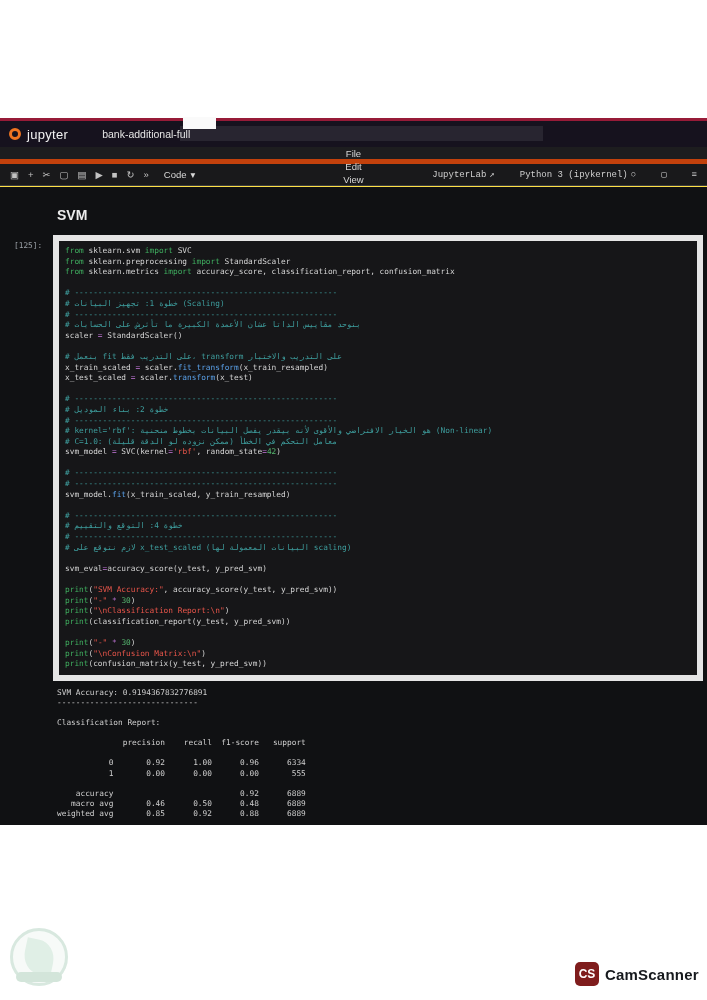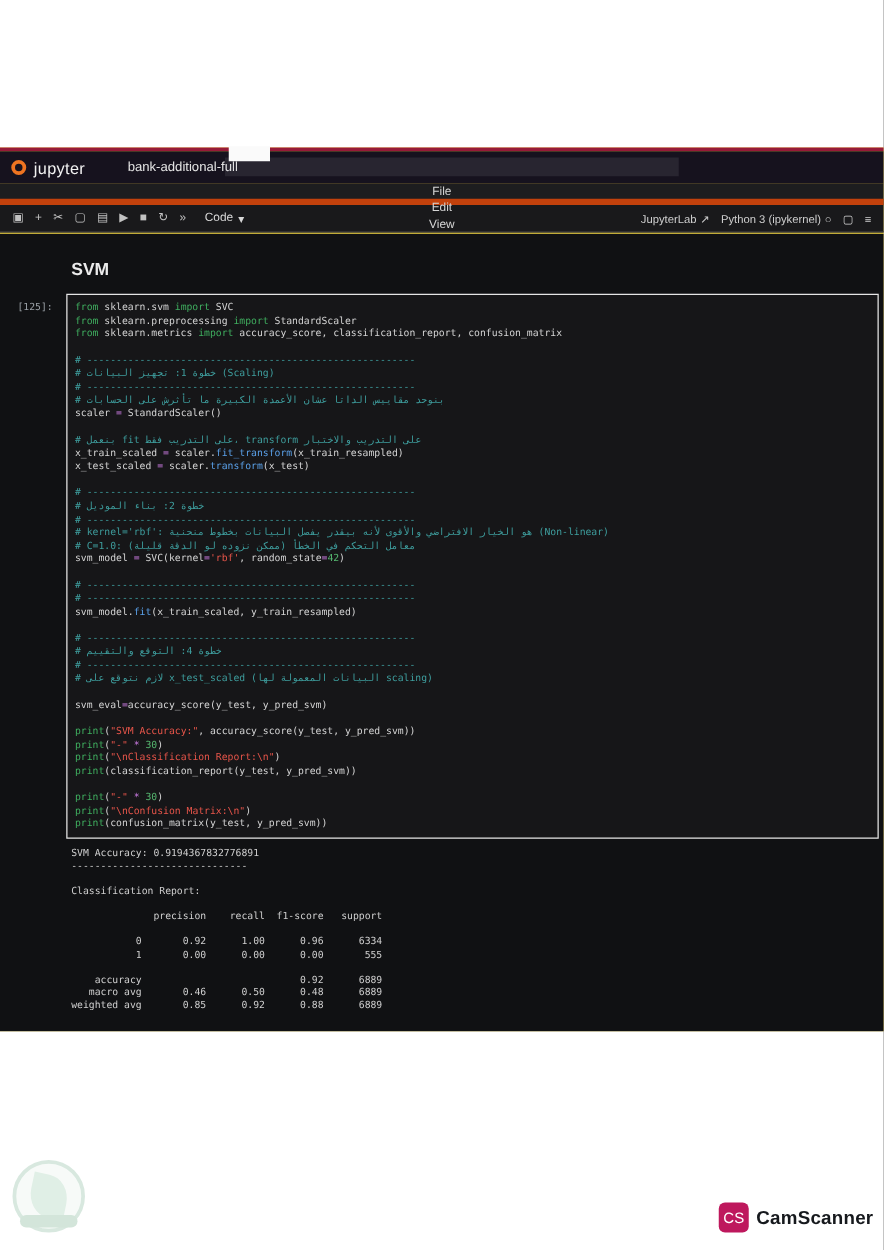--- a/index.html
+++ b/index.html
@@ -20,30 +20,30 @@
   .pylogo .pb { height:50%; background:#ffd43b; border-radius:0 0 3px 3px; }
 
   .menubar { height:17px; background:#1d1d1f; border-bottom:5px solid #c2410c; display:flex; align-items:center; padding:0 6px;flex-direction:column; }
   .mitem { color:#d6d6d6; font-size:9.5px; padding:1px 6px; cursor:default; }
   .mitem.active { background:#3d3d40; outline:1px solid #8a8a8a; }
   .trusted { margin-left:auto; color:#e0e0e0; font-size:9.5px; padding-right:4px; }
 
   .toolbar { height:22px; background:#19191b; border-bottom:1px solid #3a3a3c; display:flex; align-items:center; padding:0 10px; gap:9px; }
   .tbi { color:#c2c2c2; font-size:9.5px; line-height:1; cursor:default; }
   .celltype { color:#d8d8d8; font-size:9.5px; display:flex; gap:4px; align-items:center; margin-left:6px; }
-  .tb-right { margin-left:auto; display:flex; align-items:center; gap:9px; color:#cfcfcf; font-size:9px; }
+  .tb-right { margin-left:auto; display:flex; align-items:center; gap:25px; color:#cfcfcf; font-size:9px;font-family:Liberation Mono, monospace; }
   .tb-right .grp { display:flex; align-items:center; gap:3px; }
 
   .content { position:absolute; top:66px; left:0; right:0; bottom:0; background:#101113; overflow:hidden; }
   .heading { margin:20px 0 0 57px; font-size:14px; font-weight:bold; color:#ececec; }
 
   .cellrow { display:flex; margin-top:12px; align-items:flex-start;border-radius:30px; }
   .prompt { width:53px; flex:0 0 auto; padding:6px 0 0 14px;
             font-family:"DejaVu Sans Mono","DejaVu Sans",monospace; font-size:7.8px; color:#9aa0a6; }
-  .cellbox { flex:1; margin-right:4px; border:1px solid #e5e5e5; background:#161618; padding:5px 6px; }
+  .cellbox { flex:1; margin-right:4px; border:6px solid #e5e5e5; background:#161618; padding:5px 6px; }
 
   .cl { white-space:pre; font-family:"DejaVu Sans Mono","DejaVu Sans",monospace;
         font-size:7.8px; line-height:10.6px; color:#d4d4d4; }
   .tk-p { color:#d4d4d4; }
   .tk-k { color:#3fae5f; }
   .tk-s { color:#e8554a; }
   .tk-n { color:#56b870; }
   .tk-o { color:#c678dd; }
   .tk-f { color:#5aa0e8; }
   .tk-c { color:#3e9e9e; }
@@ -52,22 +52,22 @@
             font-family:"DejaVu Sans Mono","DejaVu Sans",monospace;
             font-size:7.8px; line-height:10.1px; color:#cfcfcf; }
 
   
   .watermark { position:absolute; left:8px; top:928px; width:62px; height:66px; opacity:.45; }
   .wm-ring { position:absolute; left:2px; top:0; width:58px; height:58px; border:3px solid #a9cdb9; border-radius:50%; background:#eef6f1; }
   .wm-leaf { position:absolute; left:16px; top:12px; width:30px; height:34px; background:#bcdcc9; border-radius:0 60% 0 60%; transform:rotate(12deg); }
   .wm-band { position:absolute; left:8px; top:44px; width:46px; height:10px; background:#9fc6ae; border-radius:5px; }
 
   .cambrand { position:absolute; left:575px; top:962px; display:flex; align-items:center; gap:6px; }
-  .csbox { width:24px; height:24px; background:#be185d; border-radius:5px; color:#ffffff;
-           font-weight:normal; font-size:12px; display:flex; align-items:center; justify-content:center; }
+  .csbox { width:24px; height:24px; background:#7f1d1d; border-radius:5px; color:#ffffff;
+           font-weight:bold; font-size:12px; display:flex; align-items:center; justify-content:center; }
   .csname { font-size:15px; font-weight:bold; color:#16191d; letter-spacing:.2px; }
 </style>
 </head>
 <body>
 
 <div class="app">
 
   <div class="titlebar">
     <span class="jlogo"></span>
     <span class="brand">jupyter</span>

